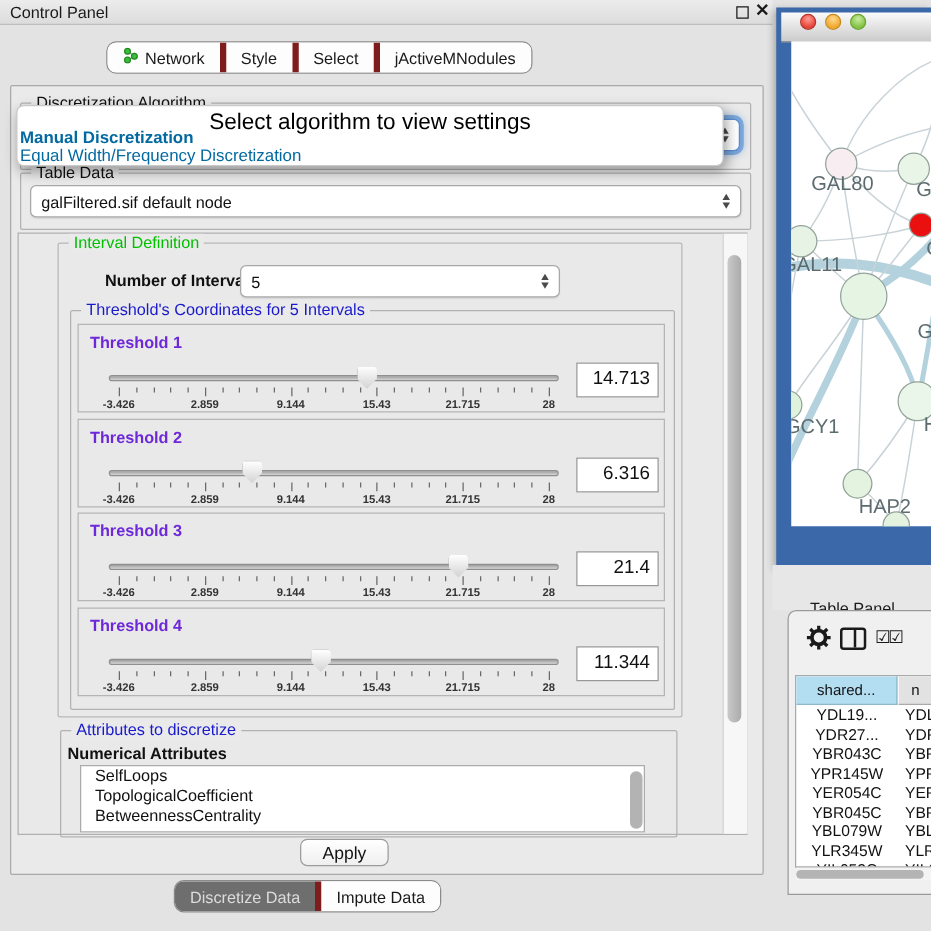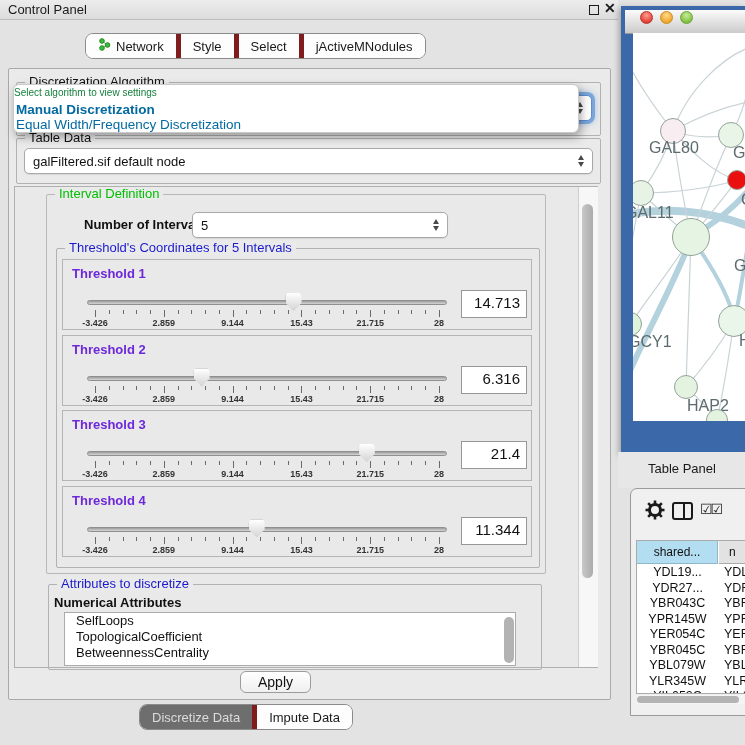--- a/index.html
+++ b/index.html
@@ -40,21 +40,21 @@
   .tri-up{width:0;height:0;border-left:3.5px solid transparent;border-right:3.5px solid transparent;
     border-bottom:5px solid #4a4a4a}
   .tri-dn{width:0;height:0;border-left:3.5px solid transparent;border-right:3.5px solid transparent;
     border-top:5px solid #4a4a4a}
   .focus-ring{box-shadow:0 0 0 3px rgba(105,155,215,.8),0 0 6px 3px rgba(105,155,215,.5);
     border-color:#5b8fd0}
 
   
   .popup{left:13px;top:84px;width:564px;height:47px;background:#fff;border:1px solid #c9c9c9;
     border-radius:6px;box-shadow:2px 4px 10px rgba(0,0,0,.35);z-index:6;overflow:hidden}
-  .popup .ph{font-size:10px;color:#15803d;text-align:left;padding-top:2px;height:15px}
+  .popup .ph{font-size:18px;color:#000000;text-align:center;padding-top:2px;height:15px}
   .popup .opt{font-size:13.5px;color:#0369a1;padding:0 2px;height:15px;line-height:15px}
   .popup .opt.b{font-weight:bold}
 
   
   .scrollpanel{left:14px;top:186px;width:584px;height:482px;border:1px solid #b0b0b0;
     background:#e9e9e9;box-sizing:border-box}
   .vscroll-track{left:578px;top:187px;width:19px;height:480px;background:#f7f7f7;
     border-left:1px solid #cfcfcf}
   .vscroll-thumb{left:582px;top:204px;width:11px;height:374px;background:linear-gradient(90deg,#c9c9c9,#ababab);
     border-radius:6px}
@@ -90,21 +90,21 @@
   .net-window{left:621px;top:6px;width:124px;height:448px;background:var(--frame,#3a68a8);
     box-shadow:-2px 2px 6px rgba(0,0,0,.3)}
   .net-titlebar{position:absolute;left:4px;top:4px;right:0;height:23px;
     background:linear-gradient(#fbfbfb,#cbcbcb);border-bottom:1px solid #999}
   .light{position:absolute;top:5px;width:13px;height:13px;border-radius:50%;box-sizing:border-box}
   .net-content{position:absolute;left:12px;top:27px;right:0;bottom:33px;background:#ffffff;overflow:hidden}
   .node{position:absolute;border-radius:50%;border:1px solid #93a399;box-sizing:border-box}
   .node-label{position:absolute;font-size:16px;color:#5c6b6e;white-space:nowrap}
 
   .tp-header{left:618px;top:452px;width:127px;height:36px;background:#e7e7e7}
-  .tp-title{left:648px;top:461px;font-size:13px;color:#1a1a1a}
+  .tp-title{left:648px;top:479px;font-size:13px;color:#1a1a1a}
   .tp-panel{left:630px;top:488px;width:116px;height:226px;background:#f0f0f0;
     border:1px solid #9a9a9a;border-radius:7px 0 0 0}
   .tp-table{left:636px;top:540px;width:109px;height:154px;background:#fff;
     border:1px solid #aaa;border-right:none;box-sizing:border-box;overflow:hidden}
   .th-cell{position:absolute;top:0;height:23px;font-size:12px;line-height:23px;box-sizing:border-box}
   .tp-row{position:absolute;left:0;width:140px;height:15.5px;font-size:12.5px;line-height:15.5px;
     display:flex;white-space:nowrap}
   .tp-c1{width:81px;text-align:center}
   .tp-c2{padding-left:6px}
   .hscroll{left:637px;top:695px;width:108px;height:9px;background:#f4f4f4}

